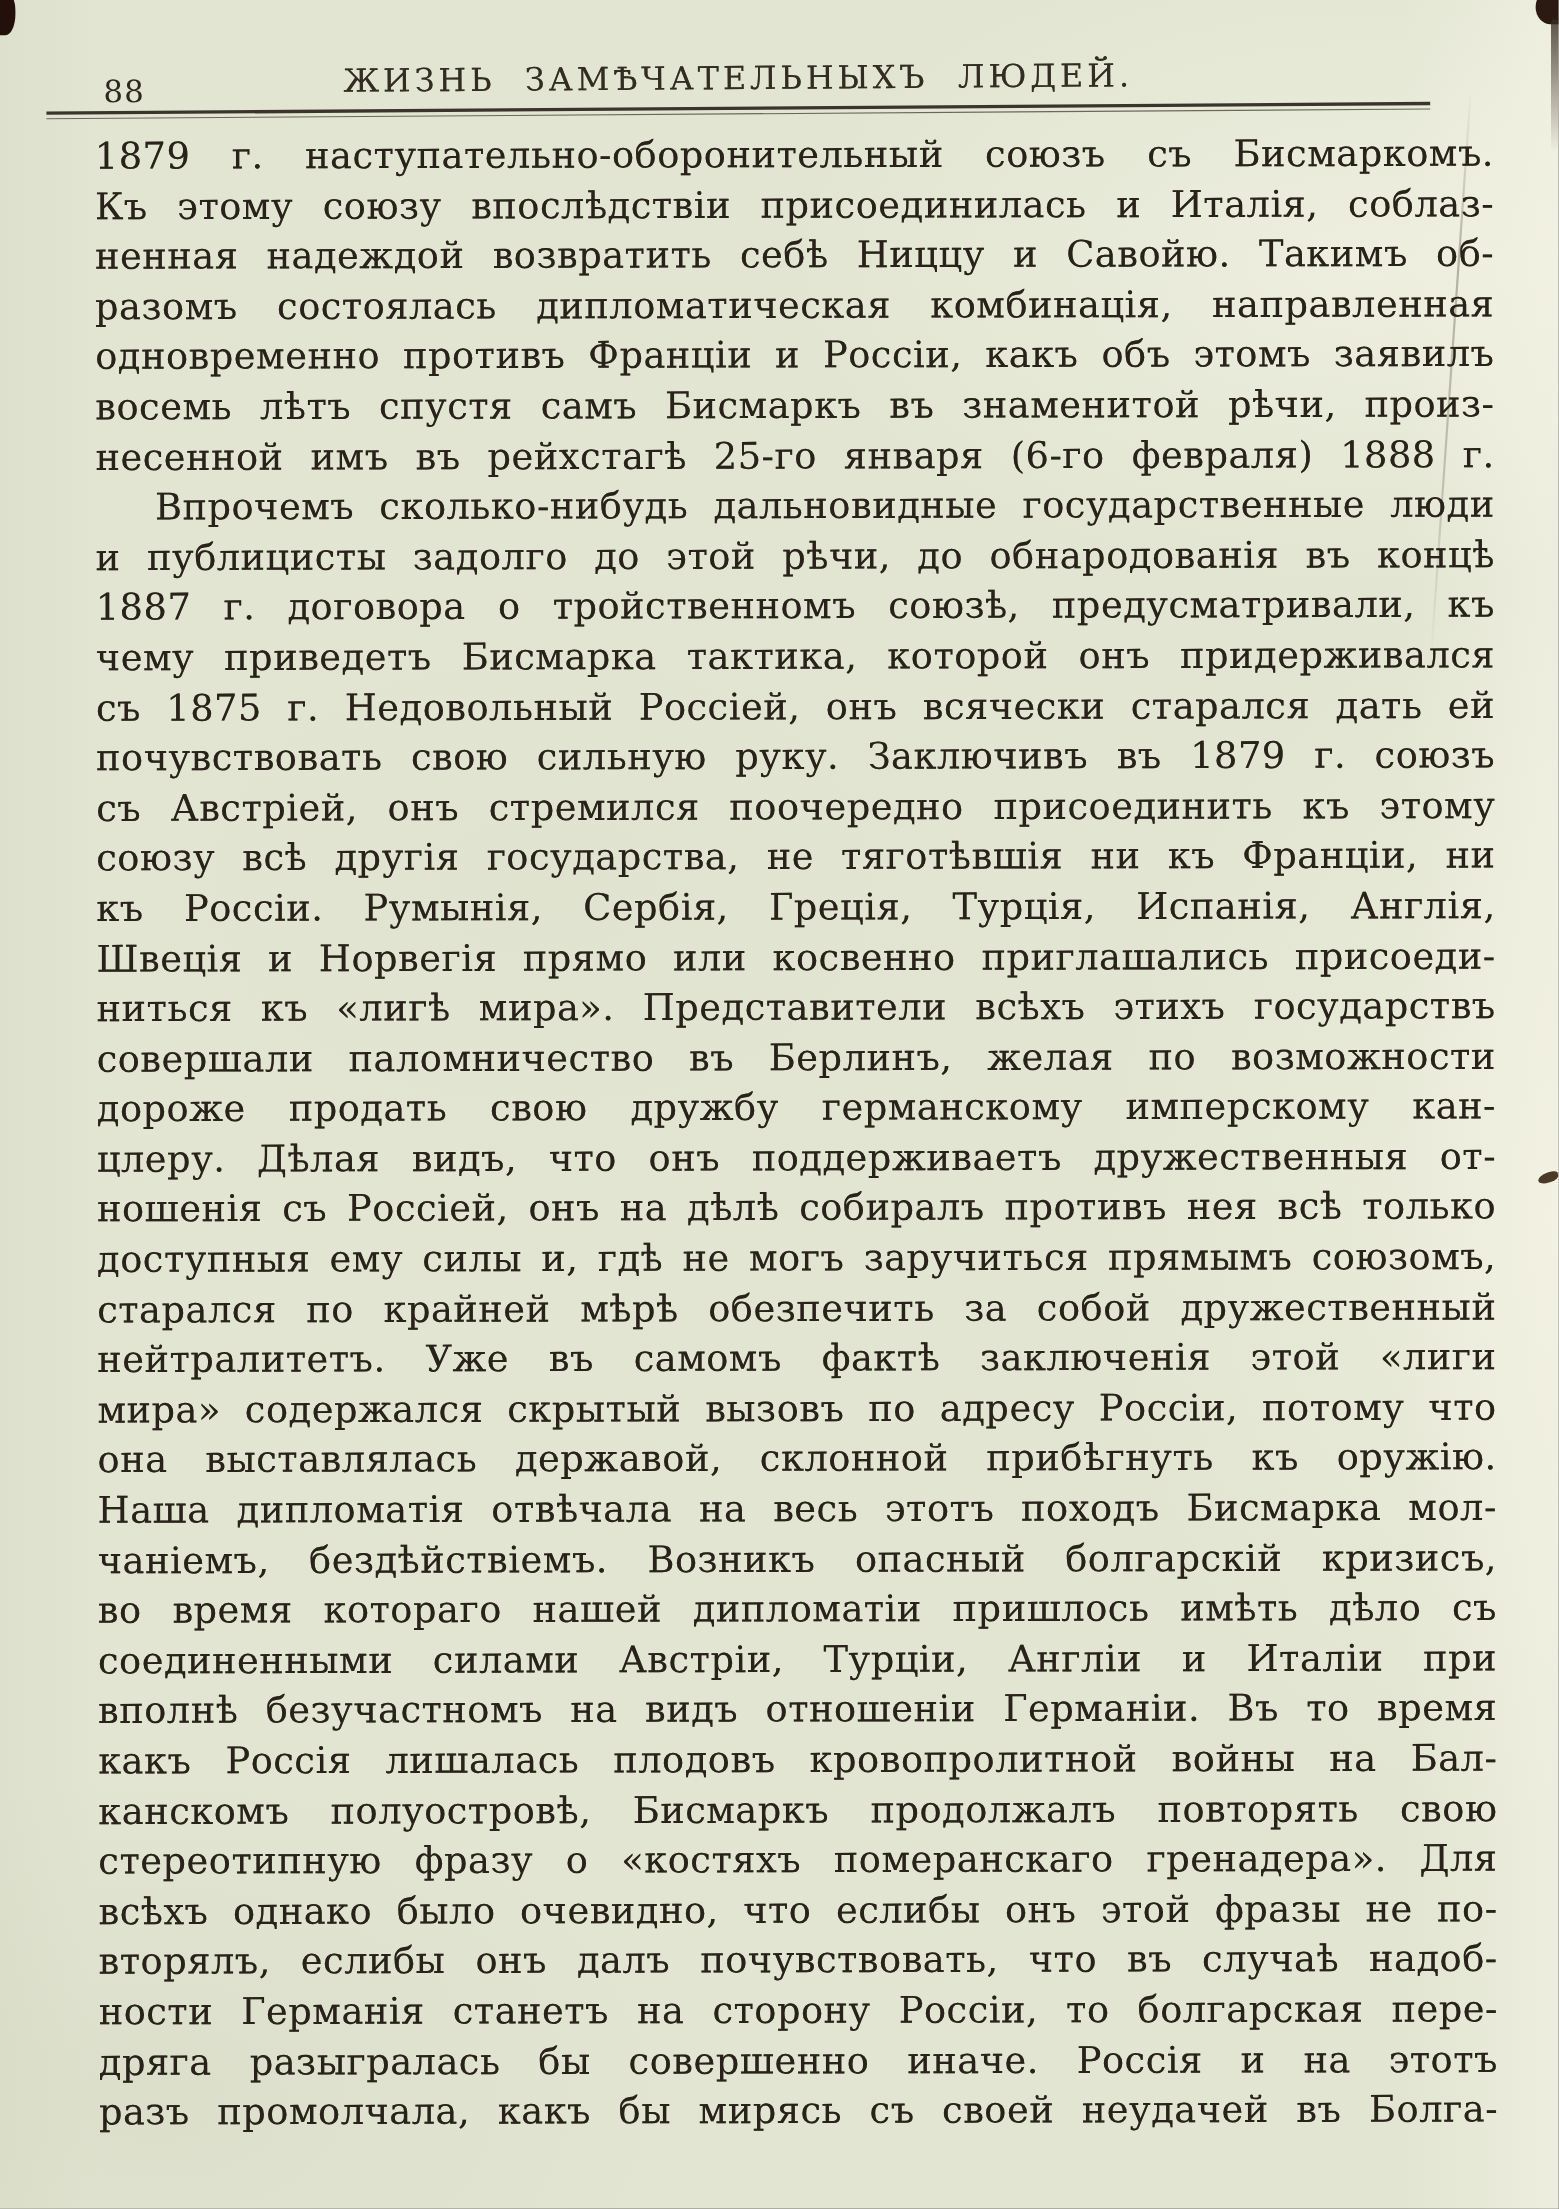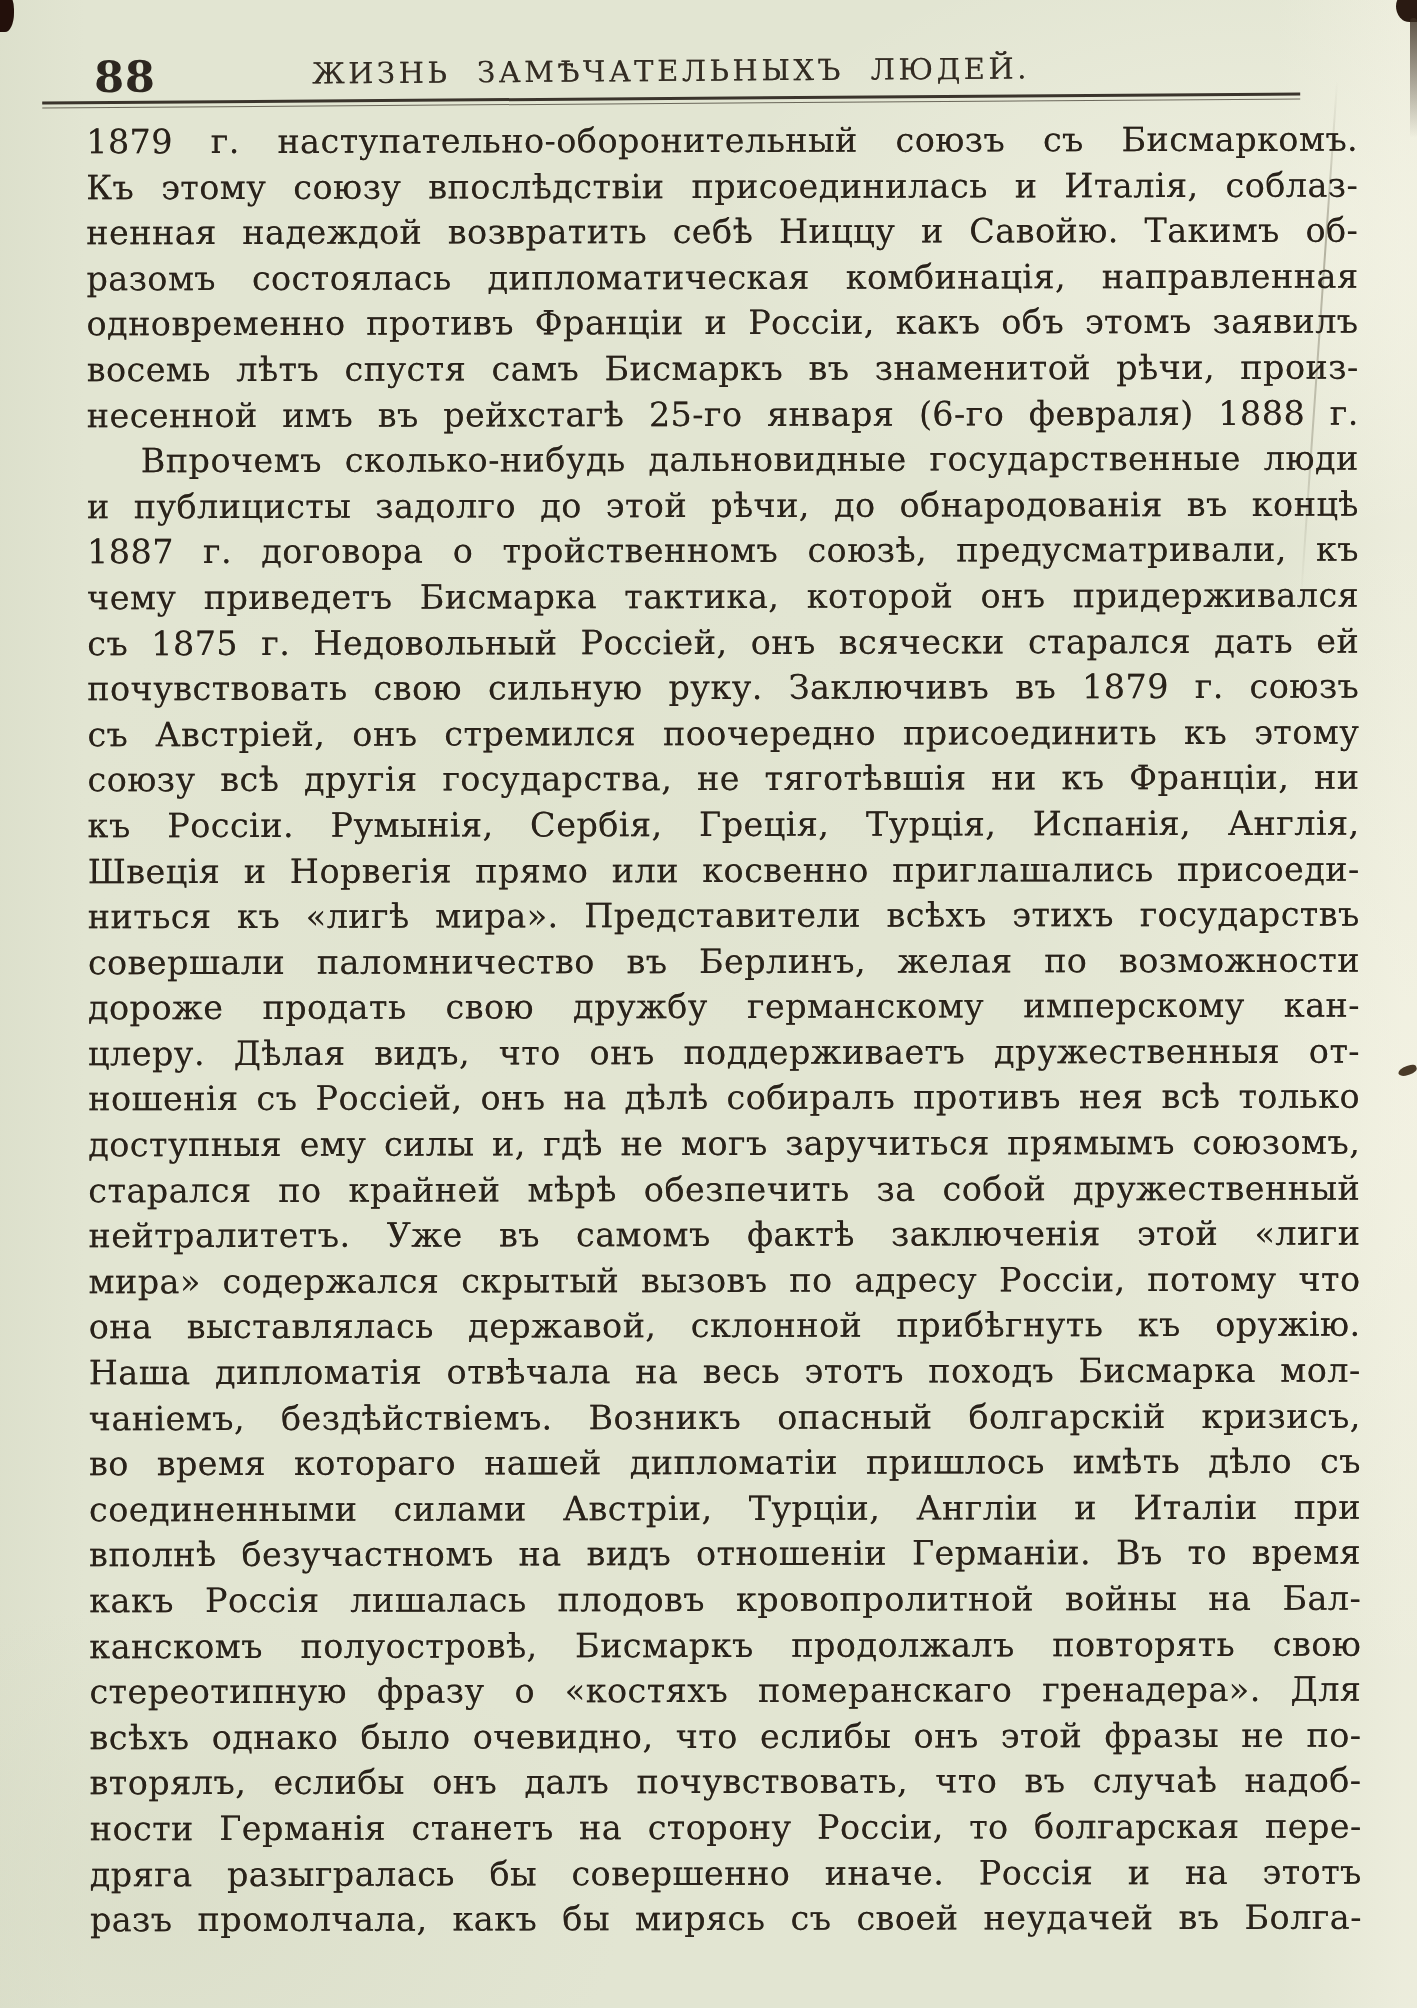--- a/index.html
+++ b/index.html
@@ -28,25 +28,24 @@
   .page-header {
     position: absolute;
     left: 42px;
     top: 40px;
     width: 1258px;
     transform: rotate(-0.4deg);
   }
   .page-number {
     position: absolute;
     left: 52px;
-    top: 8px;
-    font-size: 43px;
+    top: 23px;
+    font-size: 28px;
     letter-spacing: 1px;
     color: #2d2720;
-    font-weight: bold;
   }
   .running-title {
     text-align: center;
     font-size: 29px;
     letter-spacing: 3.5px;
     word-spacing: 14px;
     color: #332c23;
     padding-top: 14px;
     text-shadow: 0 0 0.5px rgba(45,38,28,0.55);
   }

